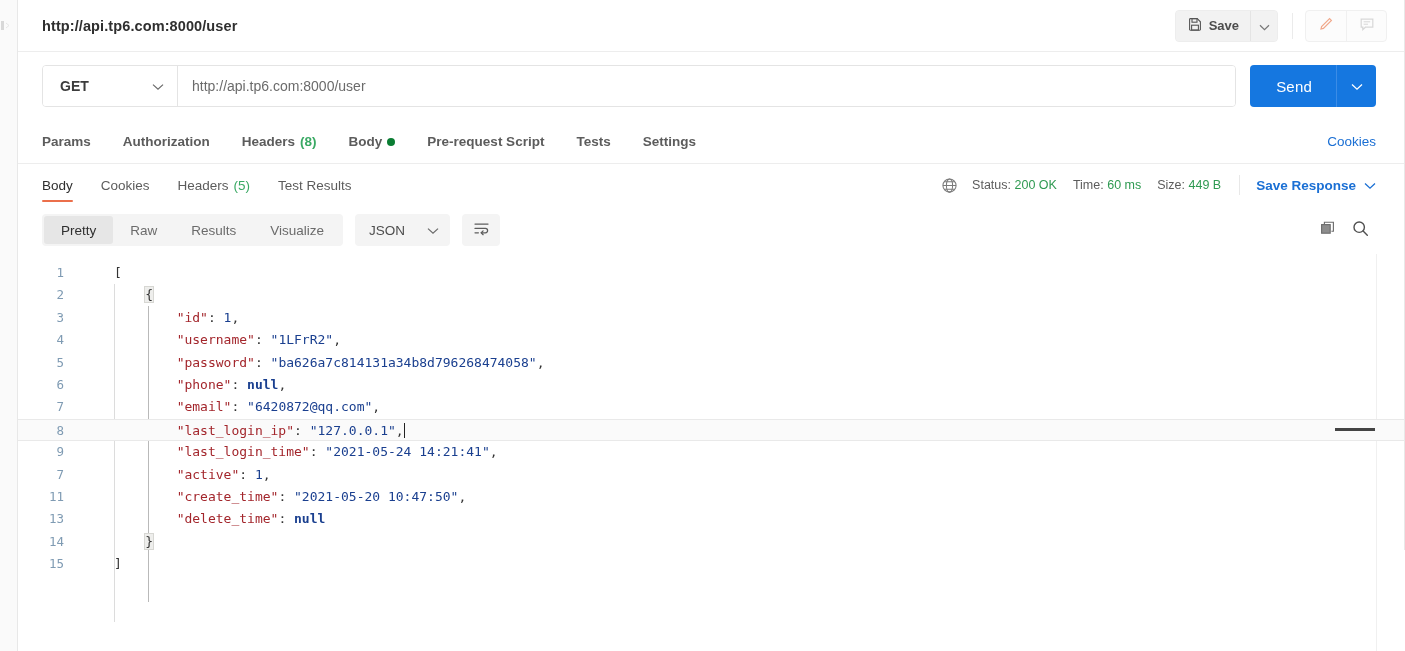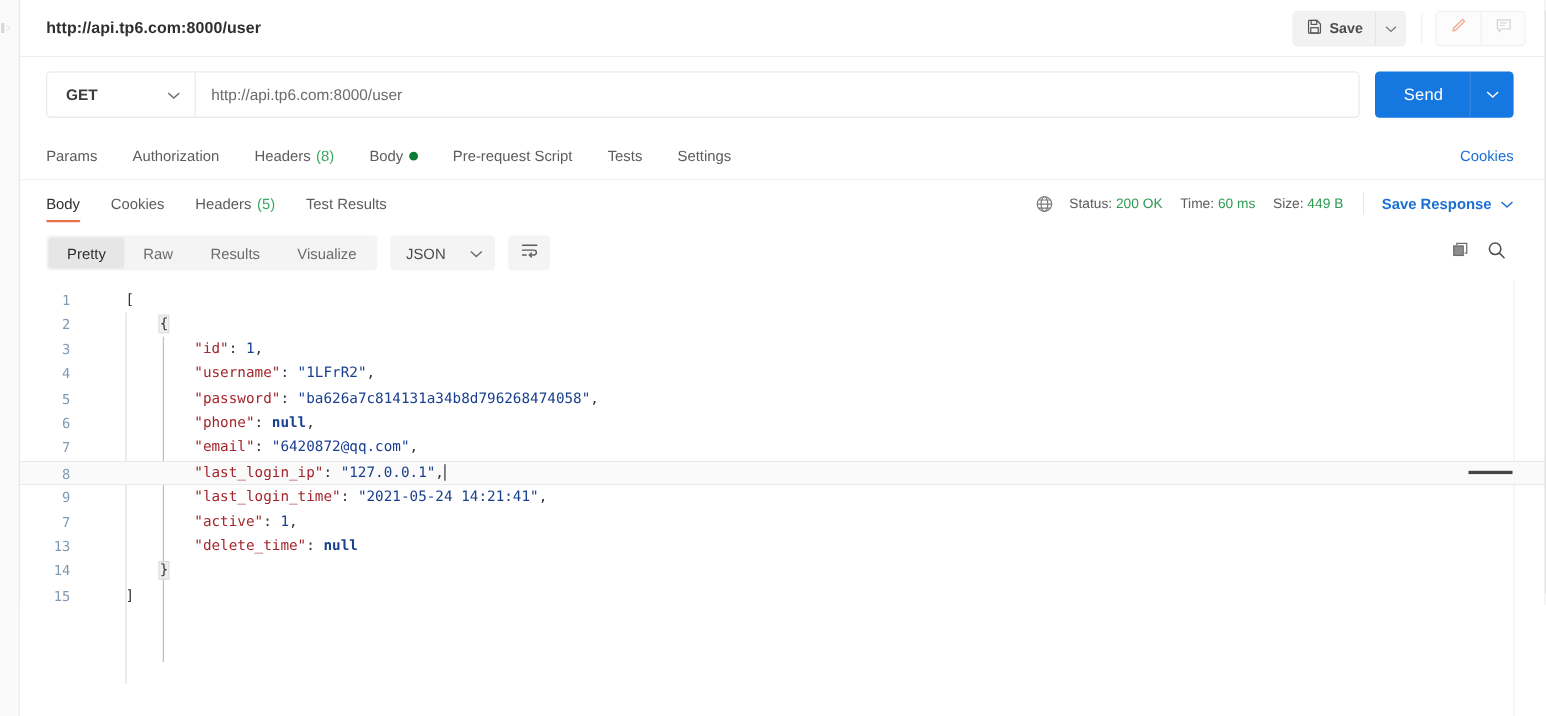--- a/index.html
+++ b/index.html
@@ -191,20 +191,21 @@
   }
   .req-tab {
     font-size: 13.5px;
     color: #5c5c5c;
     margin-right: 32px;
     cursor: pointer;
     display: flex;
     align-items: baseline;
     gap: 5px;
     white-space: nowrap;
+    font-weight: bold;
   }
   .req-tab .count { color: #3aa964; }
   .dot-green {
     width: 8px; height: 8px;
     border-radius: 50%;
     background: #0a7d33;
     display: inline-block;
     align-self: center;
   }
   .req-tabs .spacer { flex: 1 1 auto; }
@@ -633,20 +634,21 @@
           <div class="code-line"><span class="ln">1</span><span class="code-text"><span></span><span class="br">[</span></span></div>
           <div class="code-line"><span class="ln">2</span><span class="code-text"><span>    </span><span class="br-hl">{</span></span></div>
           <div class="code-line"><span class="ln">3</span><span class="code-text"><span>        </span><span class="k">"id"</span><span class="p">: </span><span class="n">1</span><span class="p">,</span></span></div>
           <div class="code-line"><span class="ln">4</span><span class="code-text"><span>        </span><span class="k">"username"</span><span class="p">: </span><span class="s">"1LFrR2"</span><span class="p">,</span></span></div>
           <div class="code-line"><span class="ln">5</span><span class="code-text"><span>        </span><span class="k">"password"</span><span class="p">: </span><span class="s">"ba626a7c814131a34b8d796268474058"</span><span class="p">,</span></span></div>
           <div class="code-line"><span class="ln">6</span><span class="code-text"><span>        </span><span class="k">"phone"</span><span class="p">: </span><span class="nul">null</span><span class="p">,</span></span></div>
           <div class="code-line"><span class="ln">7</span><span class="code-text"><span>        </span><span class="k">"email"</span><span class="p">: </span><span class="s">"6420872@qq.com"</span><span class="p">,</span></span></div>
           <div class="code-line active"><span class="ln">8</span><span class="code-text"><span>        </span><span class="k">"last_login_ip"</span><span class="p">: </span><span class="s">"127.0.0.1"</span><span class="p">,</span><span class="caret"></span></span></div>
           <div class="code-line"><span class="ln">9</span><span class="code-text"><span>        </span><span class="k">"last_login_time"</span><span class="p">: </span><span class="s">"2021-05-24 14:21:41"</span><span class="p">,</span></span></div>
           <div class="code-line"><span class="ln">7</span><span class="code-text"><span>        </span><span class="k">"active"</span><span class="p">: </span><span class="n">1</span><span class="p">,</span></span></div>
+          <div class="code-line"><span class="ln">11</span><span class="code-text"><span>        </span><span class="k">"create_time"</span><span class="p">: </span><span class="s">"2021-05-20 10:47:50"</span><span class="p">,</span></span></div>
           <div class="code-line"><span class="ln">13</span><span class="code-text"><span>        </span><span class="k">"delete_time"</span><span class="p">: </span><span class="nul">null</span></span></div>
           <div class="code-line"><span class="ln">14</span><span class="code-text"><span>    </span><span class="br-hl">}</span></span></div>
           <div class="code-line"><span class="ln">15</span><span class="code-text"><span></span><span class="br">]</span></span></div>
         </div>
       <div class="line-marker" id="line-marker" style="top: 173.8px;"></div>
     </div>
 
   </div>
 
   <div class="outer-right-border"></div>

